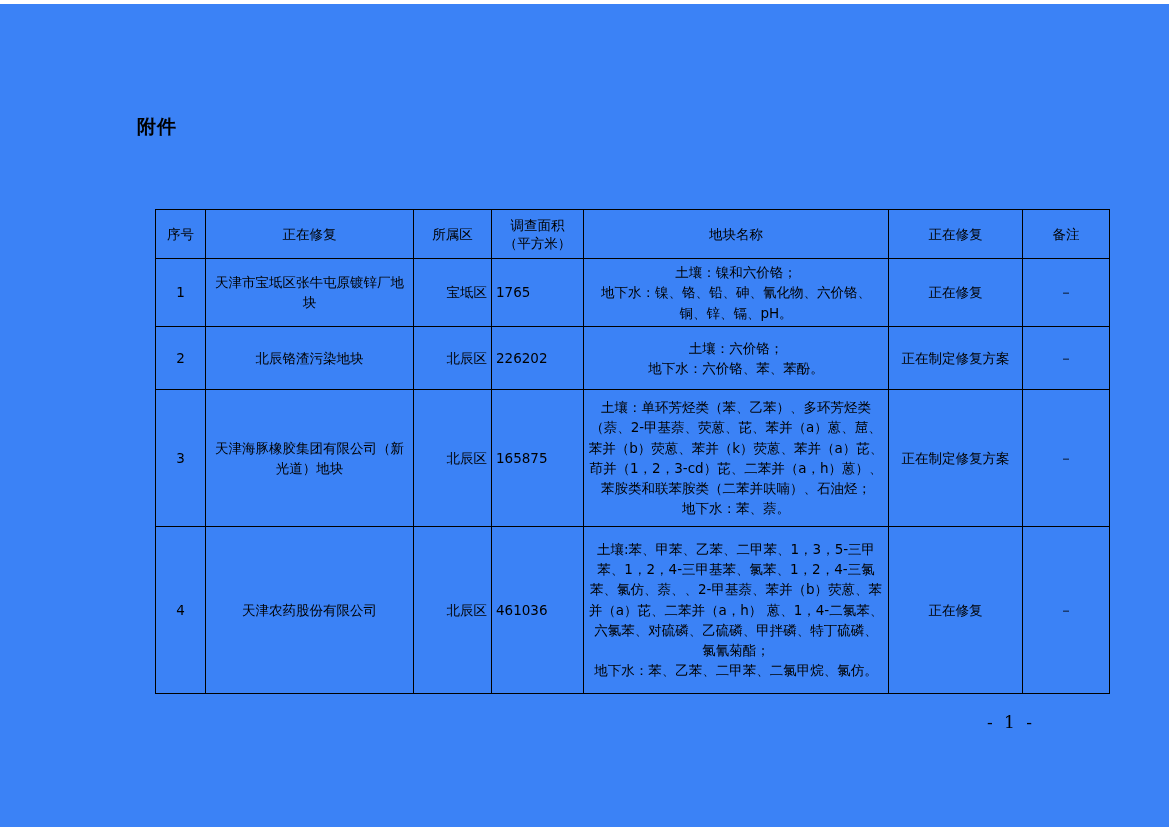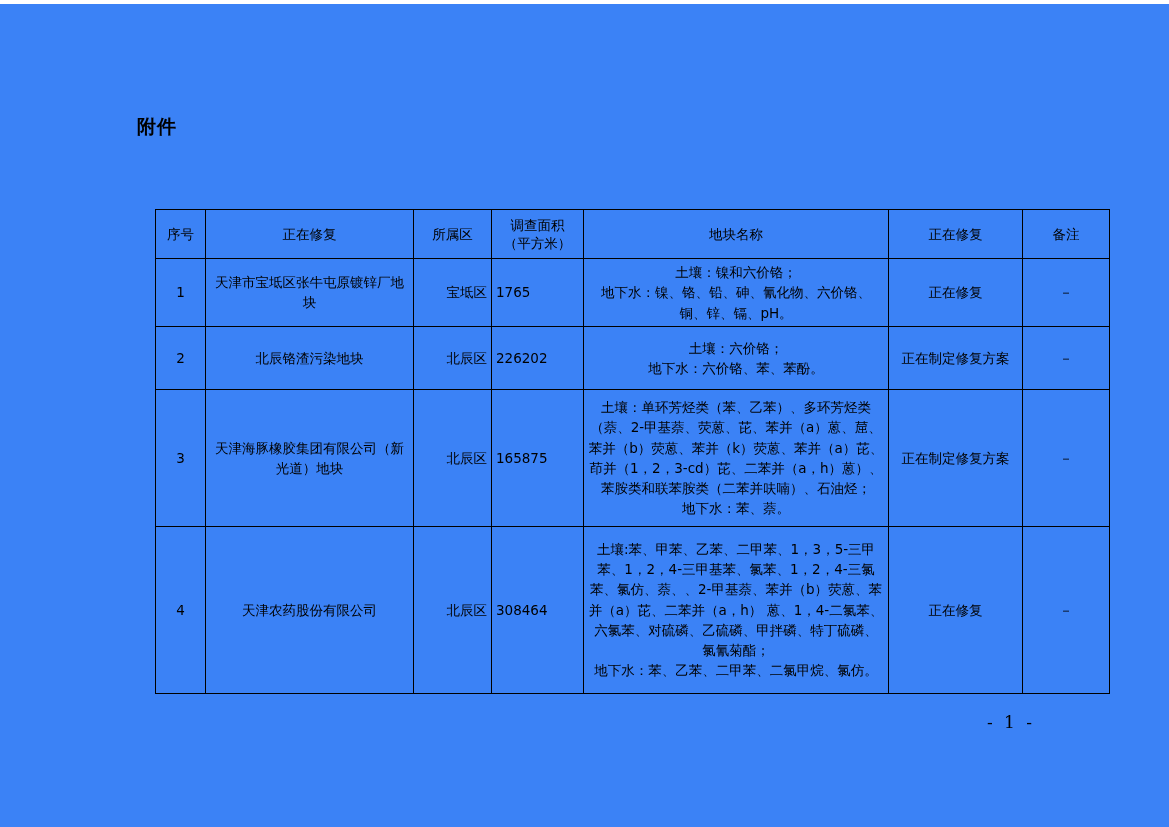--- a/index.html
+++ b/index.html
@@ -179,21 +179,21 @@
           <td class="area">165875</td>
           <td class="poll">土壤：单环芳烃类（苯、乙苯）、多环芳烃类（萘、2-甲基萘、荧蒽、芘、苯并（a）蒽、䓛、苯并（b）荧蒽、苯并（k）荧蒽、苯并（a）芘、茚并（1，2，3-cd）芘、二苯并（a，h）蒽）、苯胺类和联苯胺类（二苯并呋喃）、石油烃；
 地下水：苯、萘。</td>
           <td class="prog">正在制定修复方案</td>
           <td class="note">－</td>
         </tr>
         <tr class="r4">
           <td class="seq">4</td>
           <td class="name">天津农药股份有限公司</td>
           <td class="dist">北辰区</td>
-          <td class="area">308464</td>
+          <td class="area">461036</td>
           <td class="poll">土壤:苯、甲苯、乙苯、二甲苯、1，3，5-三甲苯、1，2，4-三甲基苯、氯苯、1，2，4-三氯苯、氯仿、萘、、2-甲基萘、苯并（b）荧蒽、苯并（a）芘、二苯并（a，h） 蒽、1，4-二氯苯、六氯苯、对硫磷、乙硫磷、甲拌磷、特丁硫磷、氯氰菊酯；
 地下水：苯、乙苯、二甲苯、二氯甲烷、氯仿。</td>
           <td class="prog">正在修复</td>
           <td class="note">－</td>
         </tr>
       </tbody>
     </table>
   </div>
 
   <div class="page-footer">- 1 -</div>

